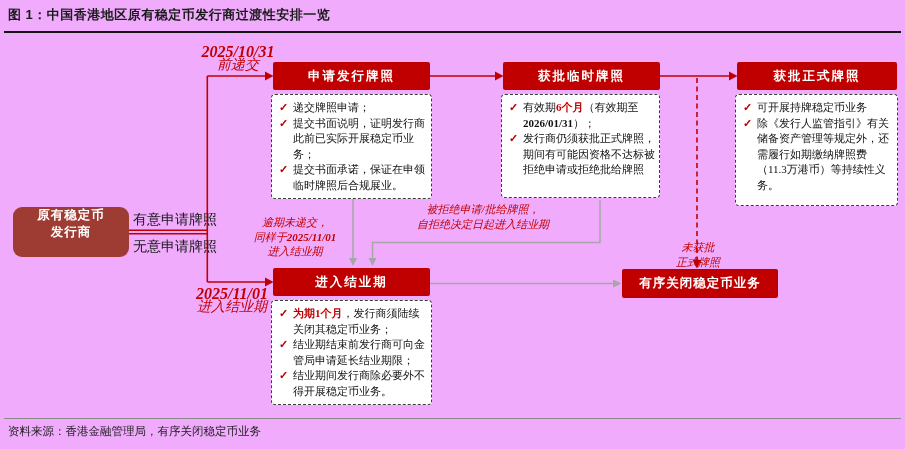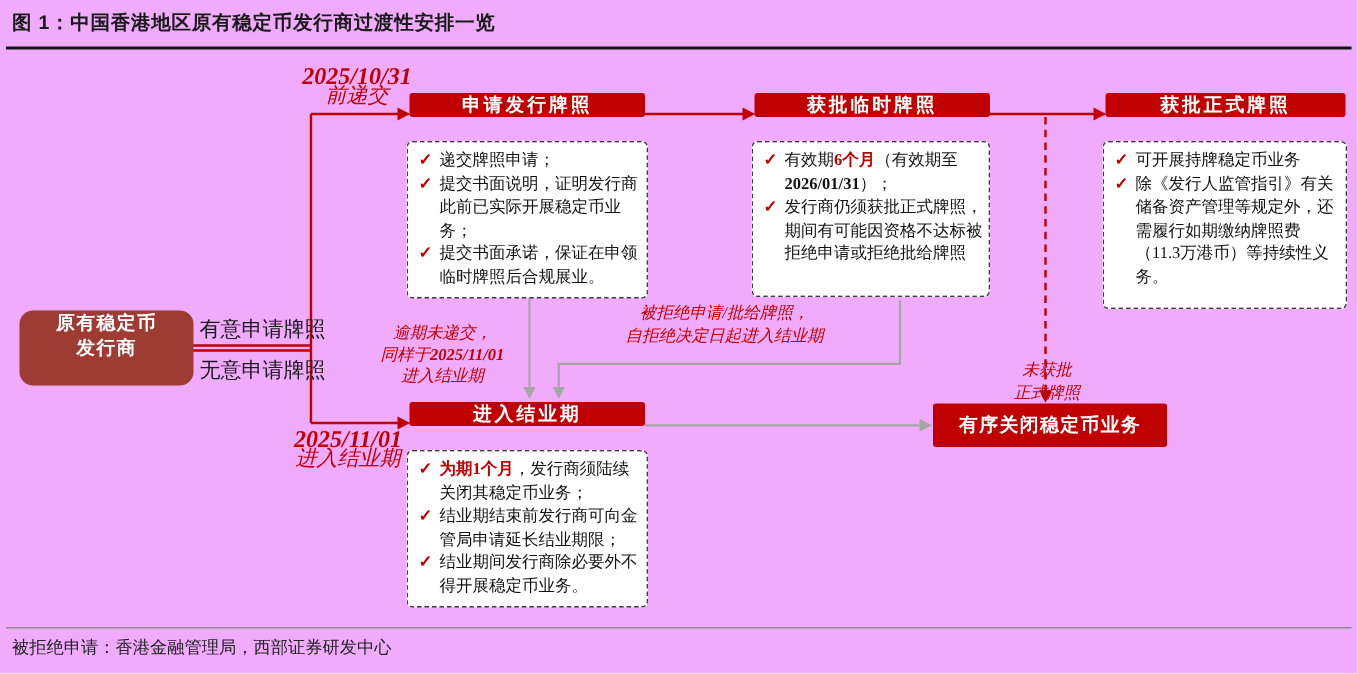--- a/index.html
+++ b/index.html
@@ -7,21 +7,21 @@
     position:relative;width:905px;height:449px;background:#f0abfc;overflow:hidden;
     font-family:"Liberation Sans","DejaVu Sans",sans-serif;color:#1a1a1a;
   }
   .abs{position:absolute;}
   
   .fig-title{left:8px;top:6px;font-size:13px;font-weight:bold;letter-spacing:.5px;white-space:nowrap;}
   .title-rule{left:4px;top:31px;width:897px;height:2px;background:#151515;}
   .footer-rule{left:4px;top:418px;width:897px;height:1px;background:#8a8a8a;}
   .fig-source{left:8px;top:424px;font-size:11.5px;color:#222;font-family:"Liberation Serif","DejaVu Serif",serif;white-space:nowrap;}
   
-  .hdr{height:16px;background:#c00000;color:#fff;font-weight:bold;font-size:12.5px;
+  .hdr{height:28px;background:#c00000;color:#fff;font-weight:bold;font-size:12.5px;
        display:flex;align-items:center;justify-content:center;letter-spacing:2px;border-radius:2px;}
   #box-apply{left:273px;top:62px;width:157px;}
   #box-temp{left:503px;top:62px;width:157px;}
   #box-formal{left:737px;top:62px;width:160px;}
   #box-winddown{left:273px;top:268px;width:157px;}
   #box-close{left:622px;top:269px;width:156px;height:29px;letter-spacing:1px;}
   
   .dashed{border:1.4px dashed #3c3c3c;border-radius:4px;background:#fff;box-sizing:border-box;
           padding:5px 4px 5px 6px;font-size:11px;line-height:15.5px;color:#111;
           font-family:"Liberation Serif","DejaVu Serif",serif;}
@@ -157,15 +157,15 @@
   <div id="lbl-rejected" class="abs red-label">
       <div><span>被拒绝申请/批给牌照，</span></div>
       <div><span>自拒绝决定日起进入结业期</span></div>
     </div>
   <div id="lbl-notapproved" class="abs red-label">
       <div><span>未获批</span></div>
       <div><span>正式牌照</span></div>
     </div>
 
   <div class="abs footer-rule"></div>
-  <div class="abs fig-source">被拒绝申请：香港金融管理局，西部证券研发中心</div>
+  <div class="abs fig-source">资料来源：香港金融管理局，有序关闭稳定币业务</div>
 
 </div>
 
 </body></html>

